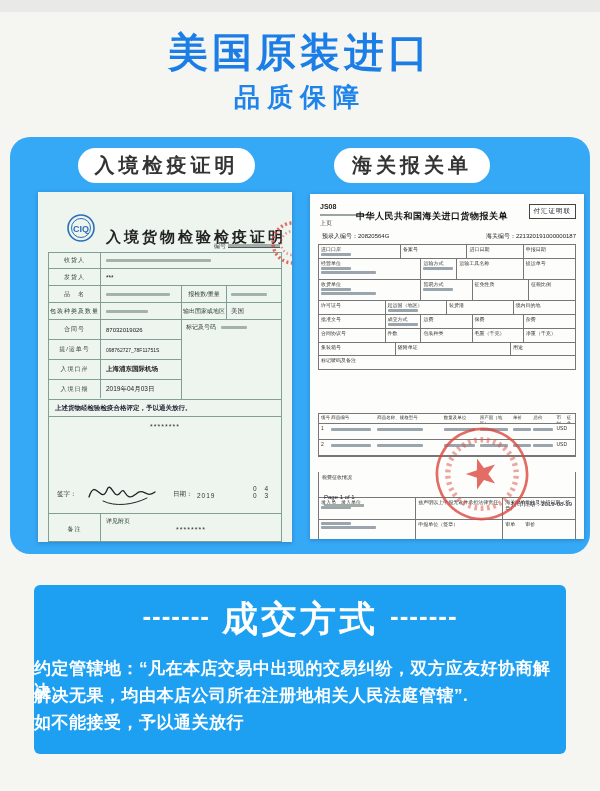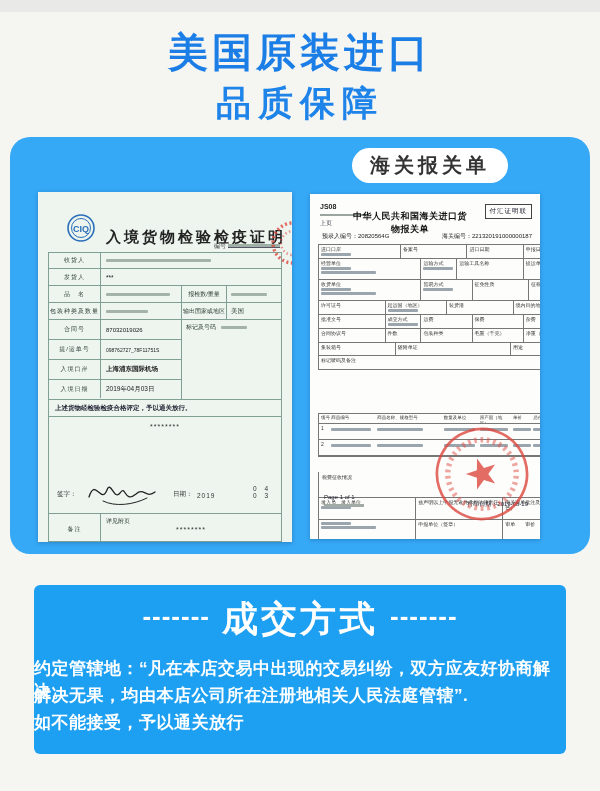--- a/index.html
+++ b/index.html
@@ -3,30 +3,30 @@
 <meta charset="utf-8">
 <style>
   html,body{margin:0;padding:0;background:#e9e9e7;}
   body{font-family:"Liberation Sans","DejaVu Sans",sans-serif;}
   .page{position:relative;width:600px;height:791px;margin:12px auto;background:#f5f5f2;overflow:hidden;}
 
   
   .hero-title{position:absolute;top:13px;left:0;width:100%;text-align:center;
     font-size:40px;font-weight:bold;color:#1b7ee6;letter-spacing:4px;}
   .hero-sub{position:absolute;top:68px;left:0;width:100%;text-align:center;
-    font-size:35px;font-weight:bold;color:#1e84e9;letter-spacing:7px;}
+    font-size:26px;font-weight:bold;color:#1e84e9;letter-spacing:7px;}
 
   
   .panel1{position:absolute;left:10px;top:125px;width:580px;height:417px;
     background:#35a8f6;border-radius:20px;}
   .pill{position:absolute;top:11px;height:35px;background:#fff;border-radius:18px;
     display:flex;align-items:center;justify-content:center;
     font-size:20px;font-weight:bold;color:#333;letter-spacing:4px;}
   .pill-l{left:68px;width:177px;}
-  .pill-r{left:342px;width:156px;text-align:right;}
+  .pill-r{left:324px;width:156px;text-align:right;}
 
   
   .cert{position:absolute;left:28px;top:55px;width:254px;height:350px;
     background:#edf5ee;box-shadow:0 1px 4px rgba(0,30,60,.25);overflow:hidden;color:#2f3e36;}
   .c-org{position:absolute;top:22px;left:30px;right:6px;text-align:center;
     font-size:9px;font-weight:bold;letter-spacing:1px;color:#222;}
   .c-title{position:absolute;top:36px;left:30px;right:6px;text-align:right;
     font-size:15px;font-weight:bold;letter-spacing:3px;color:#222;}
   .c-no{position:absolute;top:50px;right:12px;font-size:6px;color:#333;}
   .c-no .numbar{display:inline-block;width:52px;height:3px;background:#9fb0a6;vertical-align:middle;margin-left:2px;border-bottom:1px solid #556;}
@@ -60,21 +60,21 @@
   .dlbl{position:absolute;left:116px;bottom:6px;}
   .dyear{position:absolute;left:140px;bottom:6px;letter-spacing:1px;}
   .dmd{position:absolute;left:196px;bottom:6px;letter-spacing:8px;}
   .cremark{position:relative;display:flex;height:30px;}
   .cremark .clab{border-right:1px solid #7fa092;}
   .crem-body{flex:1;position:relative;font-size:6px;padding:3px 0 0 5px;}
   .stars2{position:absolute;top:12px;left:0;width:100%;text-align:center;font-size:7px;letter-spacing:1px;color:#333;}
   .partial-stamp{position:absolute;left:230px;top:26px;width:50px;height:50px;}
 
   
-  .decl{position:absolute;left:300px;top:57px;width:230px;height:345px;
+  .decl{position:absolute;left:300px;top:57px;width:274px;height:345px;
     background:#fdfdfb;box-shadow:0 1px 4px rgba(0,30,60,.25);overflow:hidden;color:#333;}
   .d-code{position:absolute;left:10px;top:9px;font-size:7px;font-weight:bold;color:#222;}
   .d-tinybar{position:absolute;left:10px;top:20px;width:46px;height:2px;background:#9aa5a0;}
   .d-nav{position:absolute;left:10px;top:25px;font-size:6px;color:#334;}
   .d-title{position:absolute;left:40px;right:70px;top:16px;text-align:center;
     font-size:9px;font-weight:bold;color:#111;letter-spacing:.5px;}
   .d-copy{position:absolute;right:8px;top:10px;border:1px solid #444;font-size:6.5px;
     padding:2px 4px;letter-spacing:1px;color:#223;}
   .d-codes{position:absolute;left:12px;right:8px;top:38px;font-size:6px;color:#222;
     display:flex;justify-content:space-between;}
@@ -111,20 +111,21 @@
 </head>
 <body>
 
 <div class="page">
 
   <div class="hero-title">美国原装进口</div>
   <div class="hero-sub">品质保障</div>
 
   <div class="panel1">
 
+    <div class="pill pill-l">入境检疫证明</div>
     <div class="pill pill-r">海关报关单</div>
 
     <div class="cert">
       <svg class="ciq" viewBox="0 0 30 30">
         <circle cx="15" cy="15" r="13" fill="none" stroke="#2a6fb8" stroke-width="1.6"></circle>
         <circle cx="15" cy="15" r="9.5" fill="none" stroke="#2a6fb8" stroke-width="1"></circle>
         <text x="15" y="18.5" text-anchor="middle" font-size="9" font-weight="bold" fill="#2a6fb8">CIQ</text>
       </svg>
       <div class="c-title">入境货物检验检疫证明</div>
       <div class="c-no">

